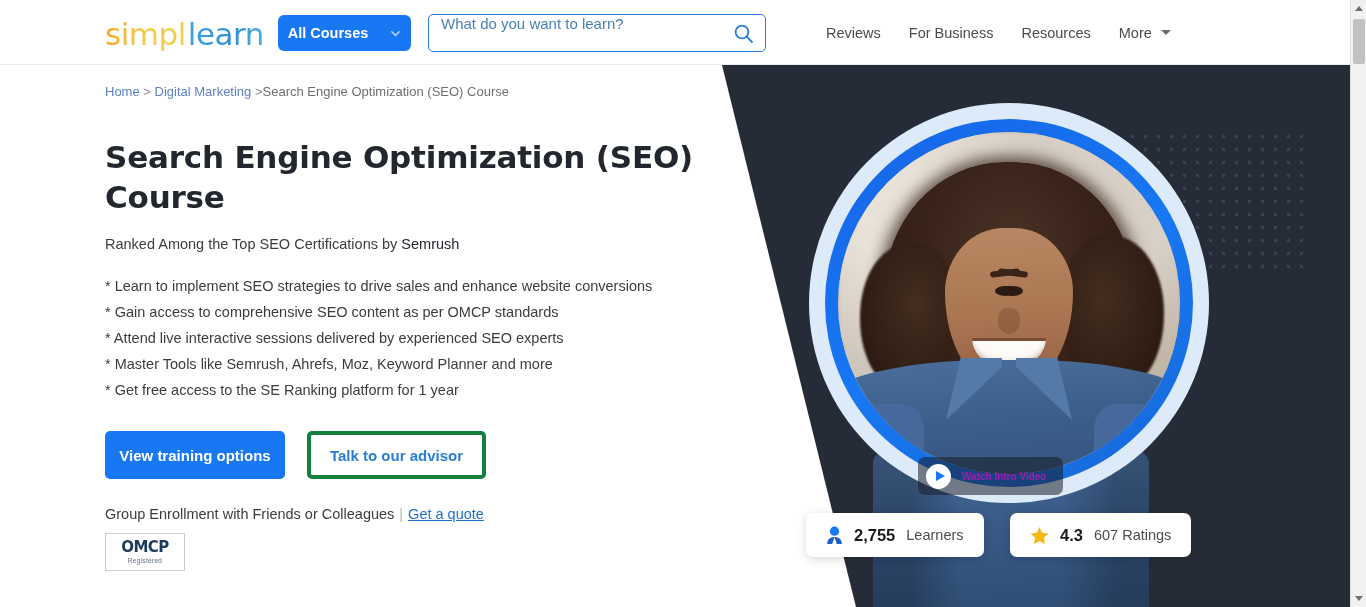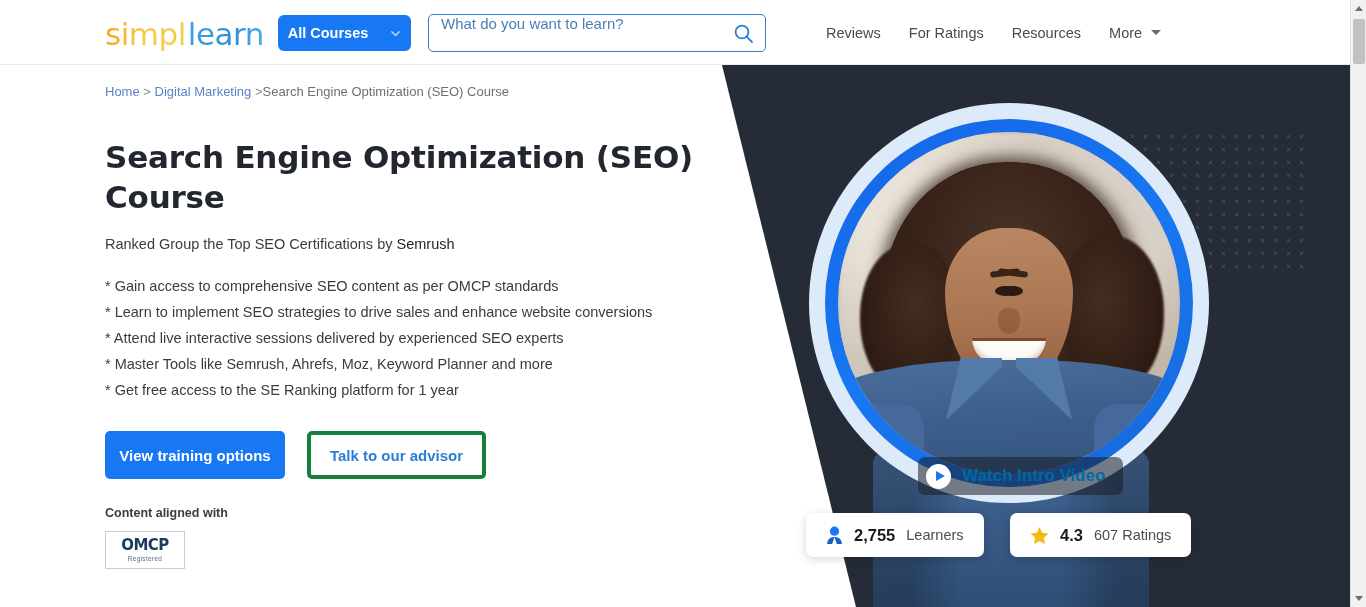--- a/index.html
+++ b/index.html
@@ -220,21 +220,21 @@
   #watch .play{
     width:25px; height:25px; border-radius:50%; background:#fff;
     display:flex; align-items:center; justify-content:center;
   }
   #watch .play i{
     display:block; width:0;height:0;
     border-left:9px solid #1877f2;
     border-top:5.5px solid transparent; border-bottom:5.5px solid transparent;
     margin-left:3px;
   }
-  #watch span{ color:#0369a1; font-size:17px; font-weight:700; white-space:nowrap; }
+  #watch span{ color:#a21caf; font-size:10px; font-weight:700; white-space:nowrap; }
 
   
   .pill{
     position:absolute; z-index:22; height:44px; background:#fff;
     border-radius:7px; box-shadow:0 2px 10px rgba(0,0,0,.16);
     display:flex; align-items:center; gap:11px; padding:0 20px;
     white-space:nowrap;
   }
   #pill-learners{ left:806px; top:513px; }
   #pill-ratings{ left:1010px; top:513px; }
@@ -320,21 +320,21 @@
     <button id="search-btn">
       <svg width="21" height="21" viewBox="0 0 21 21">
         <circle cx="9" cy="9" r="6.4" fill="none" stroke="#2a7fd4" stroke-width="1.8"></circle>
         <line x1="13.6" y1="13.6" x2="19" y2="19" stroke="#2a7fd4" stroke-width="1.8" stroke-linecap="round"></line>
       </svg>
     </button>
   </div>
 
   <div id="nav">
     <div class="nav-link">Reviews</div>
-    <div class="nav-link">For Ratings</div>
+    <div class="nav-link">For Business</div>
     <div class="nav-link">Resources</div>
     <div id="more-wrap">
       <span class="nav-link" style="padding:0">More</span>
       <span class="caret"></span>
     </div>
   </div>
 
 </div>
 
 <div id="hero">
@@ -399,38 +399,40 @@
 
 <div id="content">
 
   <div id="breadcrumb">
     <a>Home</a><span class="sep"> &gt; </span><a>Digital Marketing</a><span class="sep"> &gt;</span><span>Search Engine Optimization (SEO) Course</span>
   </div>
 
   <h1 id="page-title">Search Engine Optimization (SEO) Course</h1>
 
   <div id="subtitle">
-    <span>Ranked Group the Top SEO Certifications by </span><b>Semrush</b>
+    <span>Ranked Among the Top SEO Certifications by </span><b>Semrush</b>
   </div>
 
   <ul id="bullets">
+    <li>* Learn to implement SEO strategies to drive sales and enhance website conversions</li>
     <li>* Gain access to comprehensive SEO content as per OMCP standards</li>
-    <li>* Learn to implement SEO strategies to drive sales and enhance website conversions</li>
     <li>* Attend live interactive sessions delivered by experienced SEO experts</li>
     <li>* Master Tools like Semrush, Ahrefs, Moz, Keyword Planner and more</li>
     <li>* Get free access to the SE Ranking platform for 1 year</li>
   </ul>
 
   <div id="cta-row">
     <button id="btn-primary">View training options</button>
     <button id="btn-secondary">Talk to our advisor</button>
   </div>
 
-
-  <div id="aligned-label">Content aligned with</div>
+  <div id="group-row">
+    <span>Group Enrollment with Friends or Colleagues</span><span class="bar">|</span><a>Get a quote</a>
+  </div>
+
 
   <div id="omcp">
     <div class="m">OMCP</div>
     <div class="s">Registered</div>
   </div>
 </div>
 
 <div id="scrollbar">
   <div class="sb-arrow" id="sb-up">
       <i></i>

